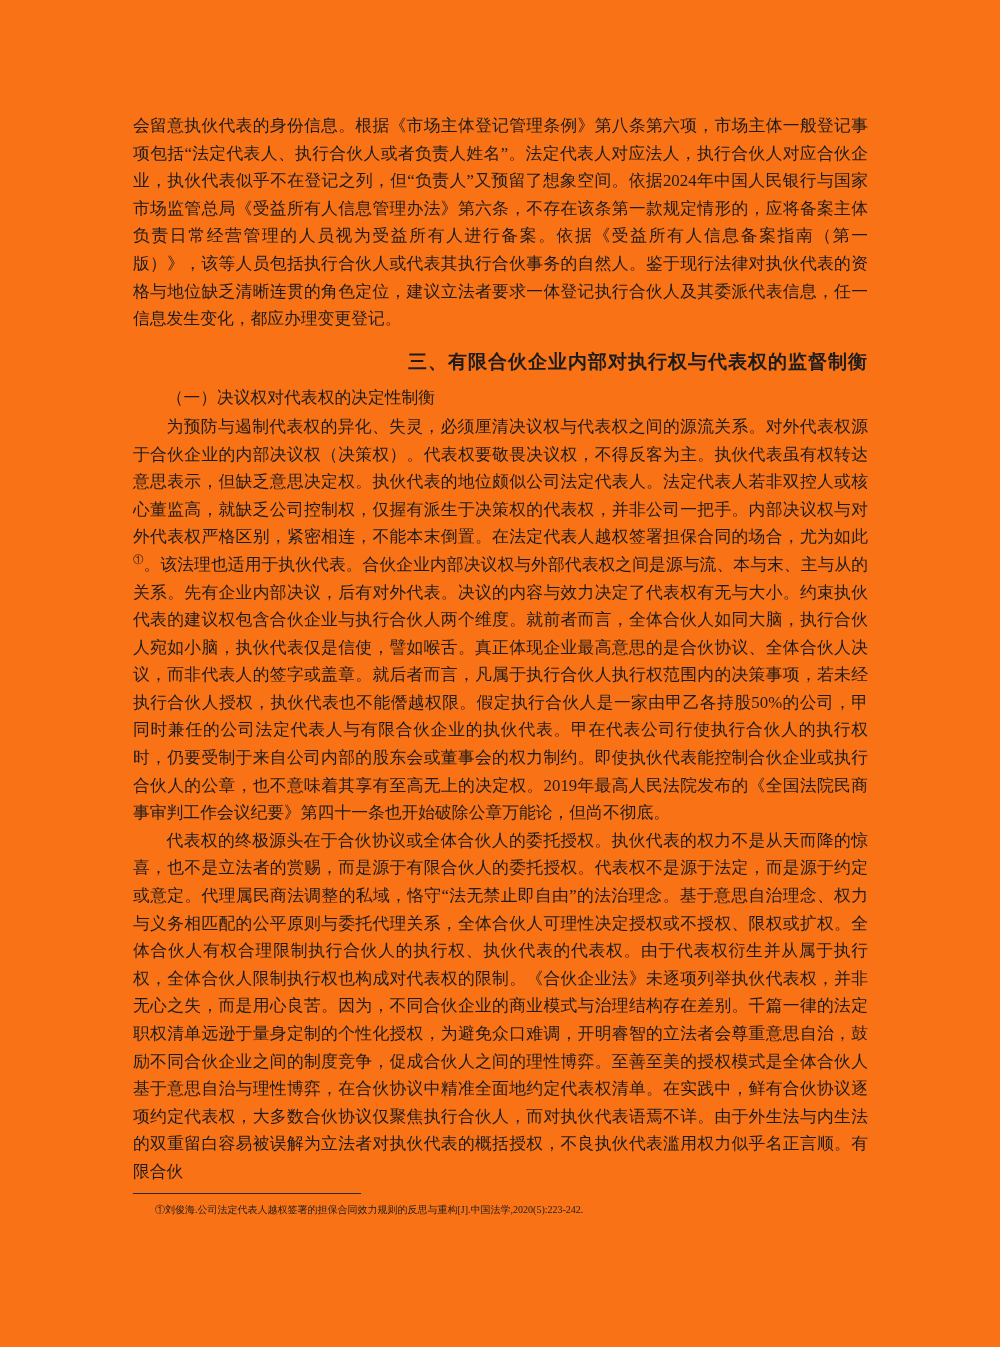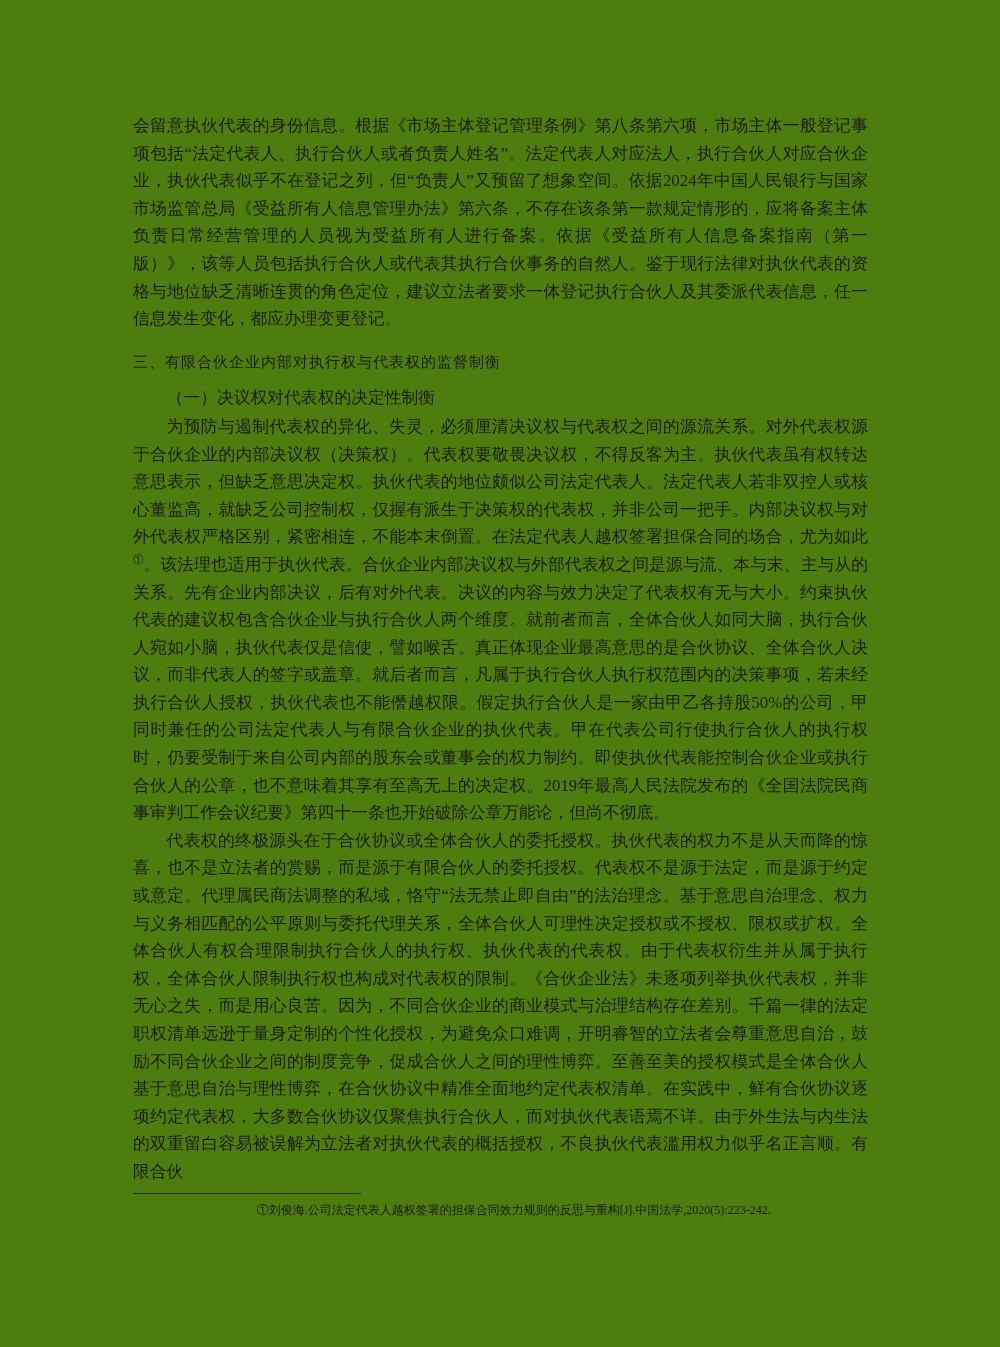--- a/index.html
+++ b/index.html
@@ -1,41 +1,41 @@
 <!DOCTYPE html>
 <html lang="zh"><head>
 <meta charset="utf-8">
 <style>
   html, body { margin: 0; padding: 0; background: #ffffff; }
   .page {
     position: relative;
     width: 1000px;
     height: 1347px;
-    background: #4d7c0f;
+    background: #f97316;
     overflow: hidden;
     font-family: "Liberation Serif", "DejaVu Serif", serif;
     color: #1c1c1c;
   }
   .content {
     position: absolute;
     left: 133px;
     top: 112px;
     width: 735px;
     font-size: 16.8px;
     line-height: 27.6px;
     text-align: justify;
     text-justify: inter-ideograph;
   }
   .content p { margin: 0; text-indent: 2em; }
   .content p.no-indent { text-indent: 0; }
   h2.section-heading {
     font-family: "Liberation Sans", "DejaVu Sans", sans-serif;
-    font-size: 15px;
-    font-weight: normal;
-    text-align: left;
+    font-size: 19px;
+    font-weight: bold;
+    text-align: right;
     text-indent: 0;
     margin: 15px 0 9px 0;
     letter-spacing: 1px;
   }
   h3.sub-heading {
     font-family: "Liberation Sans", "DejaVu Sans", sans-serif;
     font-size: 16.8px;
     font-weight: normal;
     margin: 1px 0 1px 0;
     text-indent: 2em;
@@ -47,24 +47,24 @@
     line-height: 0;
   }
   .footnote-block { margin-top: 7px; }
   .fn-divider {
     width: 228px;
     height: 0;
     border-top: 1.6px solid #2a2a2a;
     margin: 0 0 6px 0;
   }
   .footnote {
-    font-size: 12px;
+    font-size: 10px;
     line-height: 20px;
     text-indent: 2.2em;
-    text-align: center;
+    text-align: left;
   }
   .page-number {
     margin-top: 16px;
     font-size: 19px;
     text-align: left;
   }
 </style>
 </head>
 <body>
 

